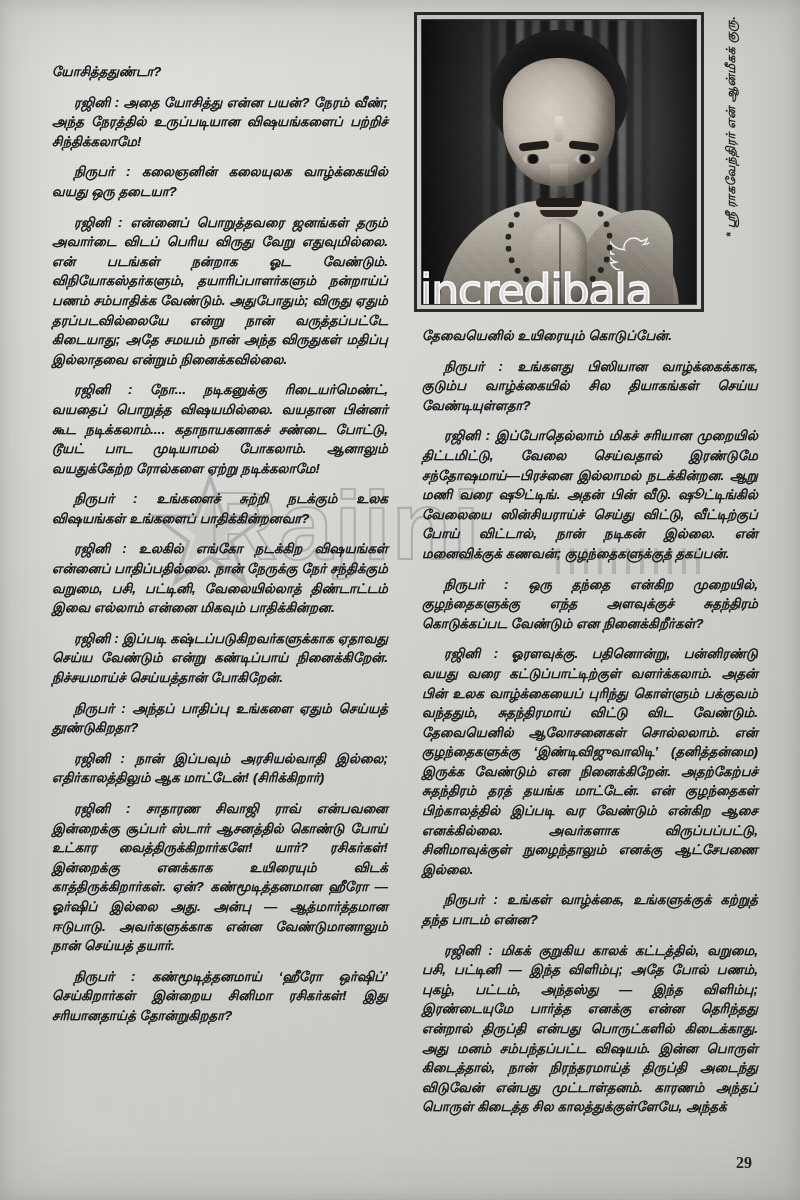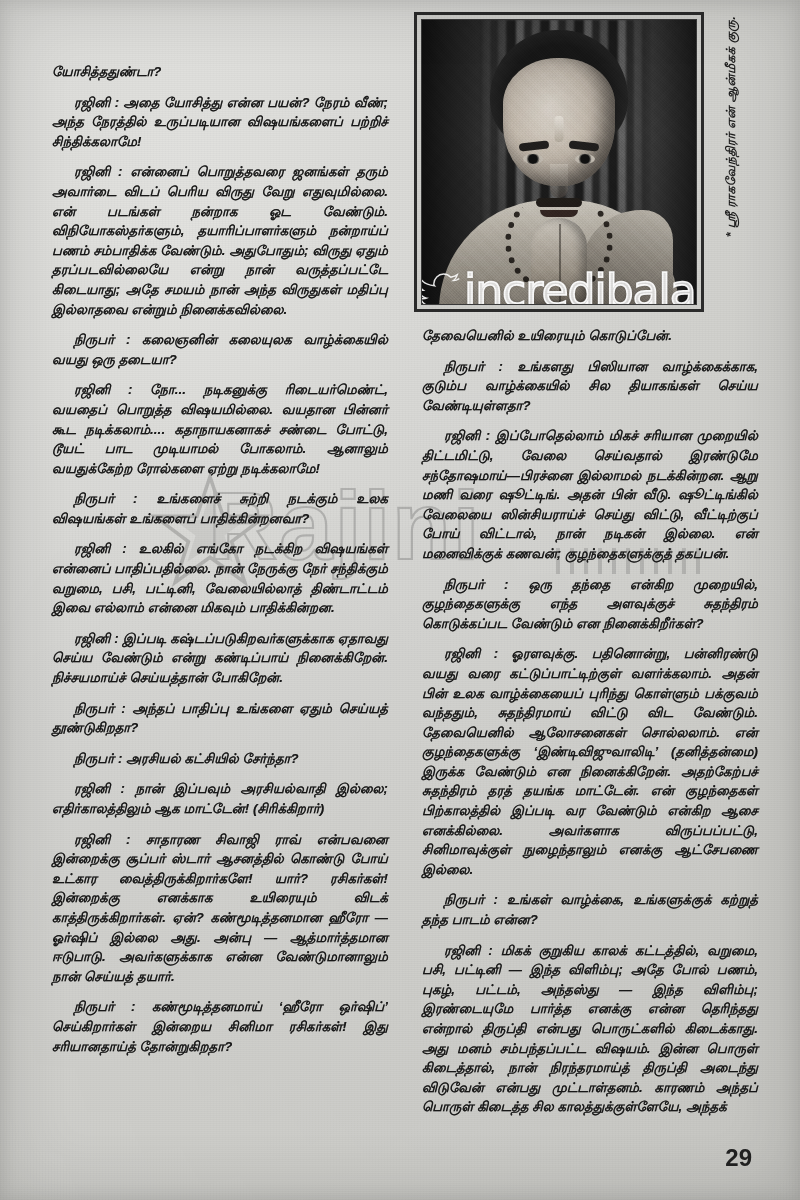--- a/index.html
+++ b/index.html
@@ -220,24 +220,25 @@
       repeating-linear-gradient(-45deg, rgba(255,255,255,.06) 0 1px, rgba(0,0,0,.07) 1px 3px);
     mix-blend-mode: overlay;
   }
 
   
   .incredibala {
     position: absolute;
     left: -2px;
     bottom: -6px;
     display: flex;
-    align-items: flex-start;
+    align-items: flex-end;
     gap: 2px;
     z-index: 6;
     pointer-events: none;
+    flex-direction: column;
   }
   .bird-icon { width: 42px; height: 34px; display: block; }
   .incredibala-text {
     font-family: "DejaVu Sans", sans-serif;
     font-size: 44px;
     font-weight: 400;
     line-height: .86;
     color: rgba(255,255,255,.80);
     -webkit-text-stroke: 1.6px rgba(255,255,255,.95);
     text-shadow: 0 0 3px rgba(0,0,0,.35);
@@ -300,44 +301,43 @@
     z-index: 2;
     opacity: .45;
     background: repeating-linear-gradient(90deg,
       rgba(90,90,90,.55) 0 4px, rgba(0,0,0,0) 4px 14px);
   }
 
   .page-number {
     position: absolute;
     right: 48px;
     bottom: 28px;
-    font-family: Liberation Sans, sans-serif;
-    font-size: 24px;
+    font-family: Liberation Serif, serif;
+    font-size: 16px;
     font-weight: 700;
     color: #222;
     z-index: 6;
     margin-left: 20px;
   }
 </style>
 </head>
 <body>
 
 <div class="page">
 
   <div class="col col-left">
     <p class="para noindent">யோசித்ததுண்டா?</p>
     <p class="para">ரஜினி : அதை யோசித்து என்ன பயன்? நேரம் வீண்; அந்த நேரத்தில் உருப்படியான விஷயங்களைப் பற்றிச் சிந்திக்கலாமே!</p>
+    <p class="para">நிருபர் : கலைஞனின் கலையுலக வாழ்க்கையில் வயது ஒரு தடையா?</p>
     <p class="para">ரஜினி : என்னைப் பொறுத்தவரை ஜனங்கள் தரும் அவார்டை விடப் பெரிய விருது வேறு எதுவுமில்லை. என் படங்கள் நன்றாக ஓட வேண்டும். விநியோகஸ்தர்களும், தயாரிப்பாளர்களும் நன்றாய்ப் பணம் சம்பாதிக்க வேண்டும். அதுபோதும்; விருது ஏதும் தரப்படவில்லையே என்று நான் வருத்தப்பட்டே கிடையாது; அதே சமயம் நான் அந்த விருதுகள் மதிப்பு இல்லாதவை என்றும் நினைக்கவில்லை.</p>
-    <p class="para">நிருபர் : கலைஞனின் கலையுலக வாழ்க்கையில் வயது ஒரு தடையா?</p>
     <p class="para">ரஜினி : நோ... நடிகனுக்கு ரிடையர்மெண்ட், வயதைப் பொறுத்த விஷயமில்லை. வயதான பின்னர் கூட நடிக்கலாம்.... கதாநாயகனாகச் சண்டை போட்டு, டூயட் பாட முடியாமல் போகலாம். ஆனாலும் வயதுக்கேற்ற ரோல்களை ஏற்று நடிக்கலாமே!</p>
     <p class="para">நிருபர் : உங்களைச் சுற்றி நடக்கும் உலக விஷயங்கள் உங்களைப் பாதிக்கின்றனவா?</p>
     <p class="para">ரஜினி : உலகில் எங்கோ நடக்கிற விஷயங்கள் என்னைப் பாதிப்பதில்லை. நான் நேருக்கு நேர் சந்திக்கும் வறுமை, பசி, பட்டினி, வேலையில்லாத் திண்டாட்டம் இவை எல்லாம் என்னை மிகவும் பாதிக்கின்றன.</p>
     <p class="para">ரஜினி : இப்படி கஷ்டப்படுகிறவர்களுக்காக ஏதாவது செய்ய வேண்டும் என்று கண்டிப்பாய் நினைக்கிறேன். நிச்சயமாய்ச் செய்யத்தான் போகிறேன்.</p>
     <p class="para">நிருபர் : அந்தப் பாதிப்பு உங்களை ஏதும் செய்யத் தூண்டுகிறதா?</p>
-    <p class="para">நிருபர் : அரசியல் கட்சியில் சேர்ந்தா?</p>
     <p class="para">ரஜினி : நான் இப்பவும் அரசியல்வாதி இல்லை; எதிர்காலத்திலும் ஆக மாட்டேன்! (சிரிக்கிறார்)</p>
     <p class="para">ரஜினி : சாதாரண சிவாஜி ராவ் என்பவனை இன்றைக்கு சூப்பர் ஸ்டார் ஆசனத்தில் கொண்டு போய் உட்கார வைத்திருக்கிறார்களே! யார்? ரசிகர்கள்! இன்றைக்கு எனக்காக உயிரையும் விடக் காத்திருக்கிறார்கள். ஏன்? கண்மூடித்தனமான ஹீரோ — ஓர்ஷிப் இல்லை அது. அன்பு — ஆத்மார்த்தமான ஈடுபாடு. அவர்களுக்காக என்ன வேண்டுமானாலும் நான் செய்யத் தயார்.</p>
     <p class="para">நிருபர் : கண்மூடித்தனமாய் ‘ஹீரோ ஒர்ஷிப்’ செய்கிறார்கள் இன்றைய சினிமா ரசிகர்கள்! இது சரியானதாய்த் தோன்றுகிறதா?</p>
   </div>
 
   <div class="photo-wrap">
     <div class="photo">
       <div class="curtain"></div>
       <div class="curtain-dark"></div>
       <div class="curtain-dark r"></div>

